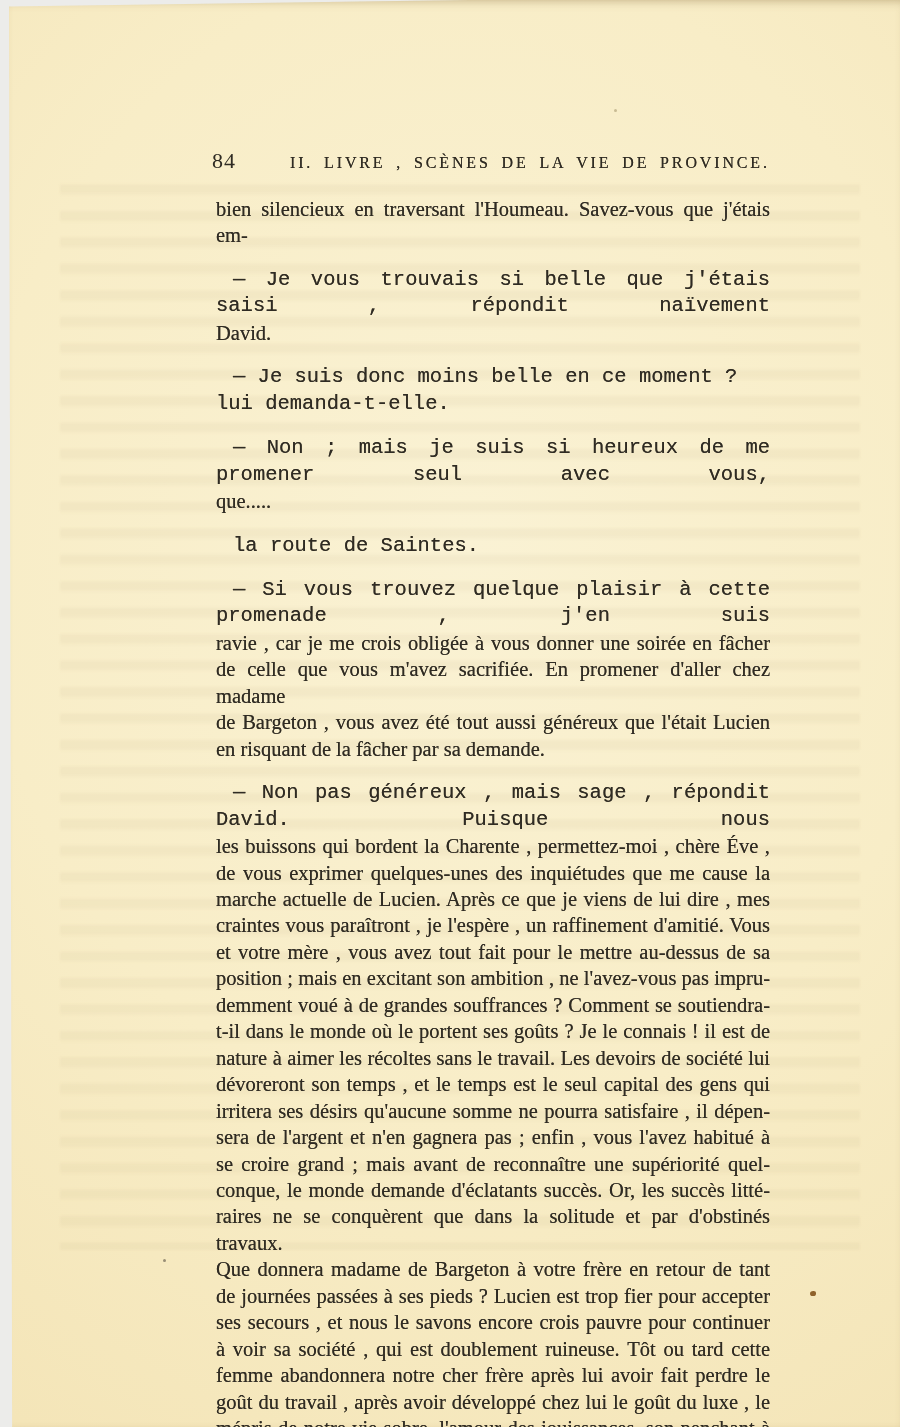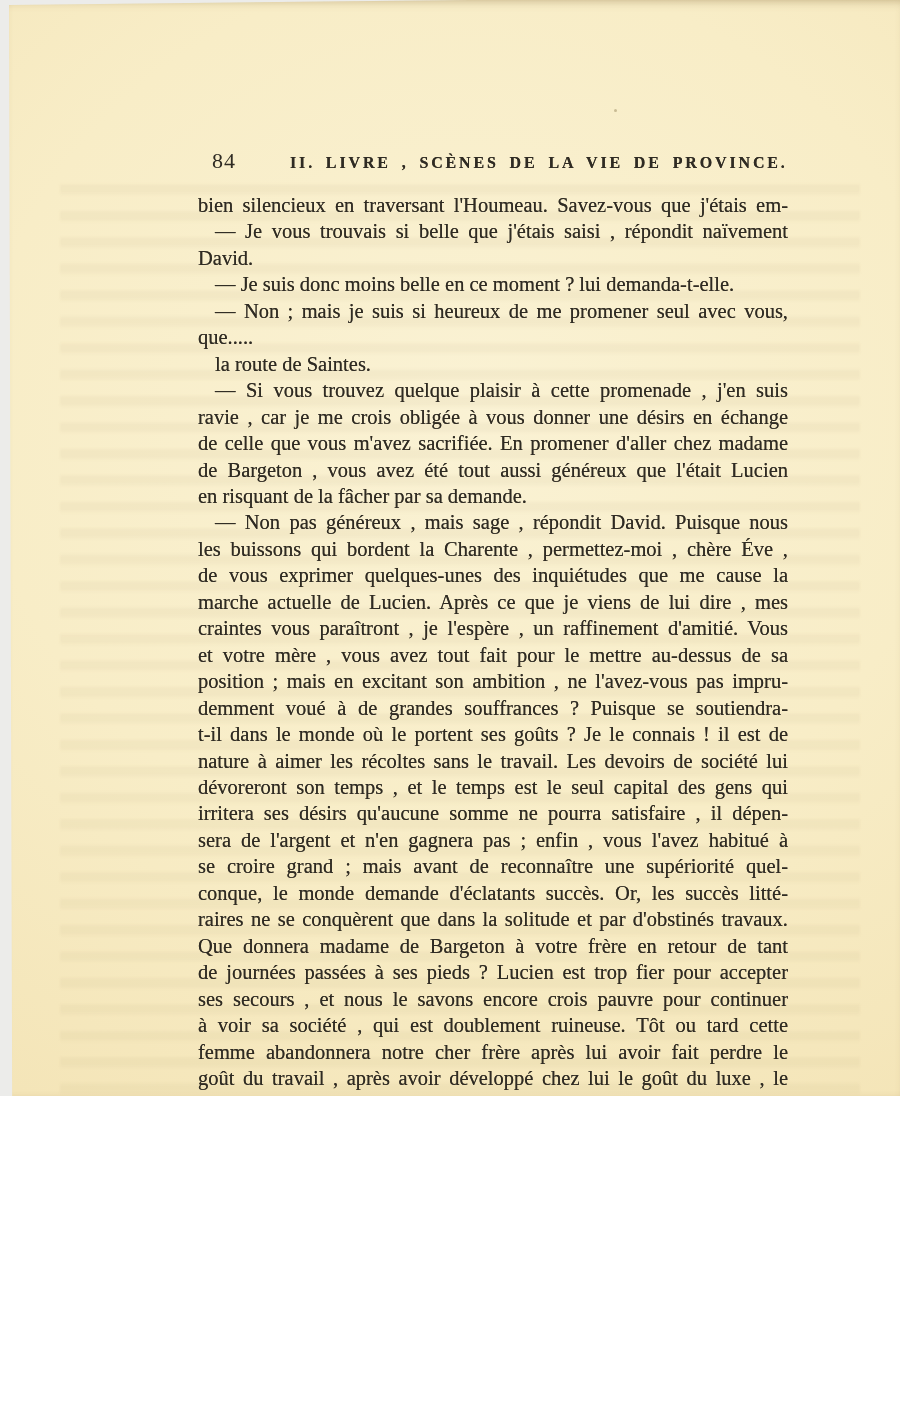--- a/index.html
+++ b/index.html
@@ -1,17 +1,17 @@
 <!DOCTYPE html>
 <html><head>
 <meta charset="utf-8">
 <style>
   html,body { margin:0; padding:0; }
   .scan {
-    position:relative; width:900px; height:1096px;
+    position:relative; width:900px; height:1427px;
     background:#ececea; overflow:hidden;
     font-family:"Liberation Serif", serif;
   }
   .paper {
     position:absolute; inset:0;
     background: radial-gradient(120% 90% at 52% 38%, #faf2d4 0%, #f8edc7 45%, #f4e5b8 80%, #eedca8 100%);
     clip-path: polygon(1.0% 0.45%, 52% 0%, 100% 0%, 100% 100%, 1.35% 100%);
     box-shadow: inset 8px 0 10px -5px rgba(120,90,40,.38), inset 0 7px 10px -5px rgba(120,90,40,.28);
   }
   .bleed {
@@ -20,27 +20,27 @@
       rgba(150,128,82,0.00) 0px, rgba(150,128,82,0.00) 13px,
       rgba(150,128,82,0.055) 16px, rgba(150,128,82,0.055) 22px,
       rgba(150,128,82,0.00) 26.45px);
     filter: blur(1.2px);
     pointer-events:none;
   }
   .page { position:absolute; left:198px; top:148px; width:590px; color:#2f2b23; }
   .header { display:flex; align-items:baseline; height:30px; }
   .pagenum { font-size:22px; margin-left:14px; letter-spacing:1px; }
   .runtitle {
-    flex:1; margin-left:54px; font-size:16px; font-weight:bold;
+    flex:1; margin-left:54px; font-size:16px; font-weight:normal;
     word-spacing:4px; white-space:nowrap;
     text-shadow: 0 0 .4px rgba(45,40,30,.8);
   }
   .tbody { margin-top:14px; font-size:20.5px; line-height:26.45px; }
-  .para { margin:0; }
-  .para.ind .line:first-child { text-indent:17px; }
+  .para { margin:18px; }
+  .para.ind .line:first-child { text-indent:17px;font-family:Liberation Mono, monospace; }
   .line {
     text-shadow: 0 0 .4px rgba(45,40,30,.75);
   }
   .line.jl { text-align:justify; text-align-last:justify; }
   .speck { position:absolute; pointer-events:none; }
   .s1 { left:810px; top:1291px; width:6px; height:5px; background:#7d4a12; border-radius:60% 40% 50% 50%; opacity:.85; }
   .s2 { left:163px; top:1259px; width:3px; height:3px; background:#4a4438; border-radius:50%; opacity:.55; }
   .s3 { left:614px; top:109px; width:3px; height:3px; background:#9a8a60; border-radius:50%; opacity:.5; }
 </style>
 </head>
@@ -67,34 +67,34 @@
         </div>
         <div class="para ind">
           <div class="line jl">— Non ; mais je suis si heureux de me promener seul avec vous,</div>
           <div class="line">que.....</div>
         </div>
         <div class="para ind">
           <div class="line">la route de Saintes.</div>
         </div>
         <div class="para ind">
           <div class="line jl">— Si vous trouvez quelque plaisir à cette promenade , j'en suis</div>
-          <div class="line jl">ravie , car je me crois obligée à vous donner une désirs en échange</div>
+          <div class="line jl">ravie , car je me crois obligée à vous donner une soirée en fâcher</div>
           <div class="line jl">de celle que vous m'avez sacrifiée. En promener d'aller chez madame</div>
           <div class="line jl">de Bargeton , vous avez été tout aussi généreux que l'était Lucien</div>
           <div class="line">en risquant de la fâcher par sa demande.</div>
         </div>
         <div class="para ind">
           <div class="line jl">— Non pas généreux , mais sage , répondit David. Puisque nous</div>
           <div class="line jl">les buissons qui bordent la Charente , permettez-moi , chère Éve ,</div>
           <div class="line jl">de vous exprimer quelques-unes des inquiétudes que me cause la</div>
           <div class="line jl">marche actuelle de Lucien. Après ce que je viens de lui dire , mes</div>
           <div class="line jl">craintes vous paraîtront , je l'espère , un raffinement d'amitié. Vous</div>
           <div class="line jl">et votre mère , vous avez tout fait pour le mettre au-dessus de sa</div>
           <div class="line jl">position ; mais en excitant son ambition , ne l'avez-vous pas impru-</div>
-          <div class="line jl">demment voué à de grandes souffrances ? Puisque se soutiendra-</div>
+          <div class="line jl">demment voué à de grandes souffrances ? Comment se soutiendra-</div>
           <div class="line jl">t-il dans le monde où le portent ses goûts ? Je le connais ! il est de</div>
           <div class="line jl">nature à aimer les récoltes sans le travail. Les devoirs de société lui</div>
           <div class="line jl">dévoreront son temps , et le temps est le seul capital des gens qui</div>
           <div class="line jl">irritera ses désirs qu'aucune somme ne pourra satisfaire , il dépen-</div>
           <div class="line jl">sera de l'argent et n'en gagnera pas ; enfin , vous l'avez habitué à</div>
           <div class="line jl">se croire grand ; mais avant de reconnaître une supériorité quel-</div>
           <div class="line jl">conque, le monde demande d'éclatants succès. Or, les succès litté-</div>
           <div class="line jl">raires ne se conquèrent que dans la solitude et par d'obstinés travaux.</div>
           <div class="line jl">Que donnera madame de Bargeton à votre frère en retour de tant</div>
           <div class="line jl">de journées passées à ses pieds ? Lucien est trop fier pour accepter</div>

